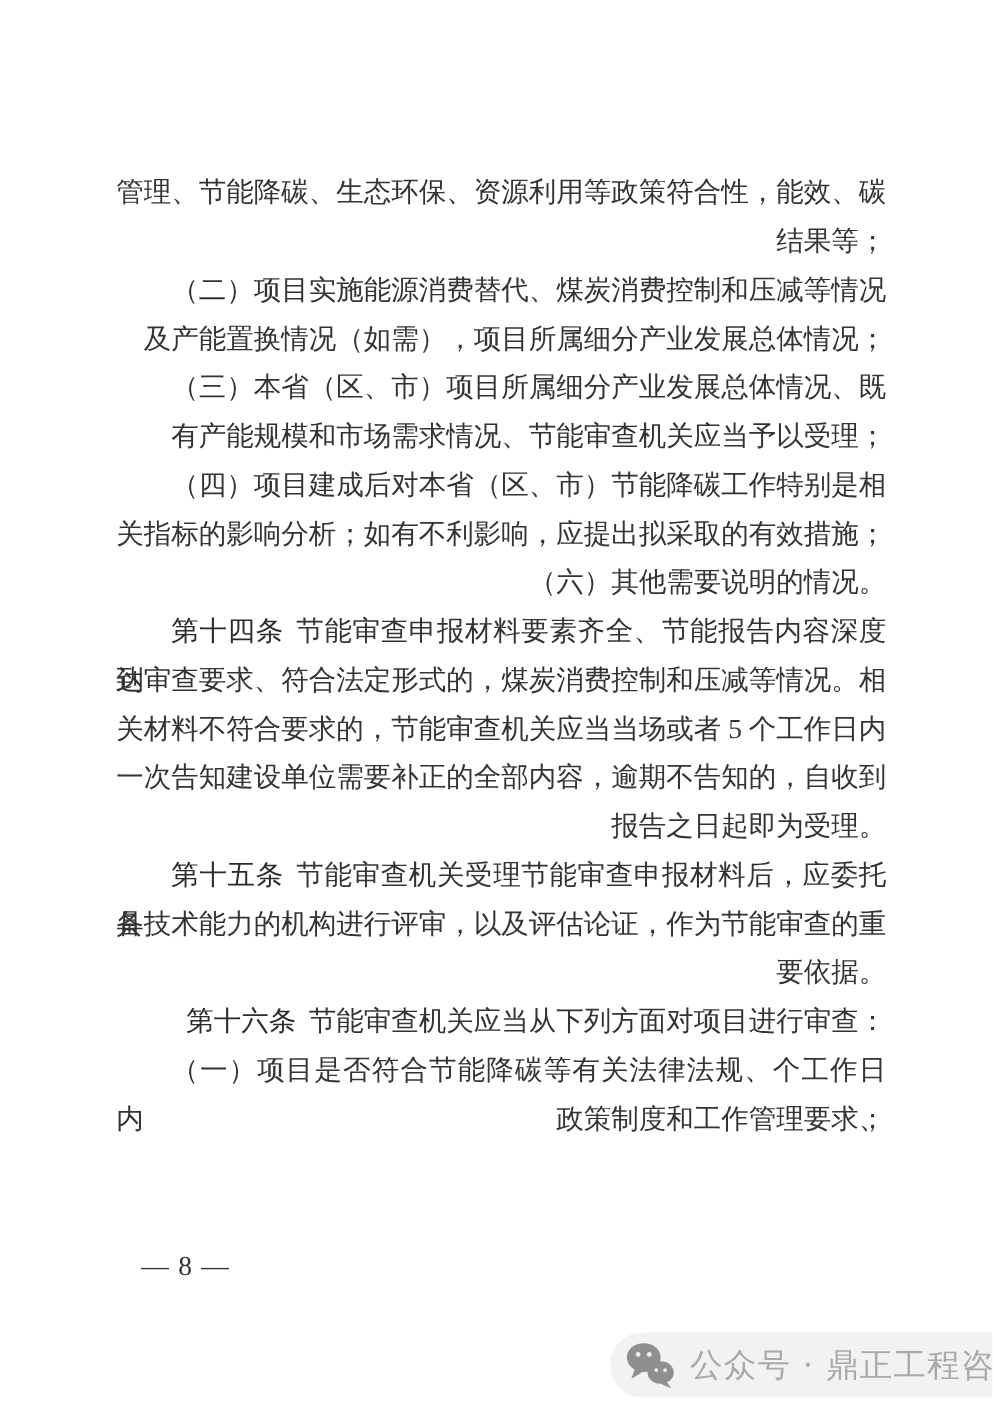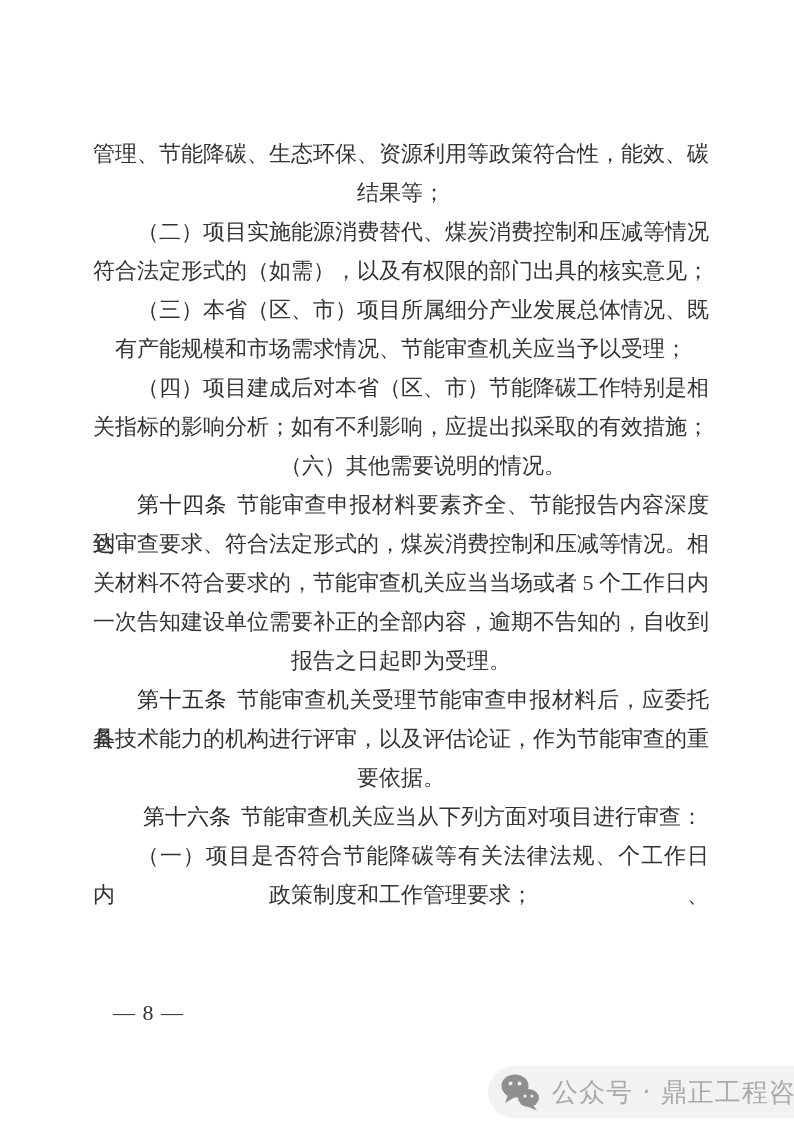--- a/index.html
+++ b/index.html
@@ -24,21 +24,21 @@
     position: absolute;
     left: 93px;
     top: 134px;
     width: 616px;
     font-size: 22px;
     line-height: 39px;
     color: #333333;
   }
   .line {
     height: 39px;
-    text-align: center;
+    text-align: right;
   }
   .line.indent {
     text-indent: 44px;
   }
   .line.justify {
     text-align: justify;
     text-align-last: justify;
   }
   .lead {
     font-weight: normal;
@@ -82,21 +82,21 @@
 </style>
 </head>
 <body>
 
 <div class="page">
 
   <div class="doc-text">
       <div class="line justify">管理、节能降碳、生态环保、资源利用等政策符合性，能效、碳</div>
       <div class="line">结果等；</div>
       <div class="line indent justify">（二）项目实施能源消费替代、煤炭消费控制和压减等情况</div>
-      <div class="line">符合法定形式的（如需），以及有权限的部门出具的核实意见；</div>
+      <div class="line">及产能置换情况（如需），项目所属细分产业发展总体情况；</div>
       <div class="line indent justify">（三）本省（区、市）项目所属细分产业发展总体情况、既</div>
       <div class="line">有产能规模和市场需求情况、节能审查机关应当予以受理；</div>
       <div class="line indent justify">（四）项目建成后对本省（区、市）节能降碳工作特别是相</div>
       <div class="line">关指标的影响分析；如有不利影响，应提出拟采取的有效措施；</div>
       <div class="line indent">（六）其他需要说明的情况。</div>
       <div class="line indent justify"><span class="lead">第十四条</span>节能审查申报材料要素齐全、节能报告内容深度达</div>
       <div class="line justify">到审查要求、符合法定形式的，煤炭消费控制和压减等情况。相</div>
       <div class="line justify">关材料不符合要求的，节能审查机关应当当场或者 5 个工作日内</div>
       <div class="line justify">一次告知建设单位需要补正的全部内容，逾期不告知的，自收到</div>
       <div class="line">报告之日起即为受理。</div>

